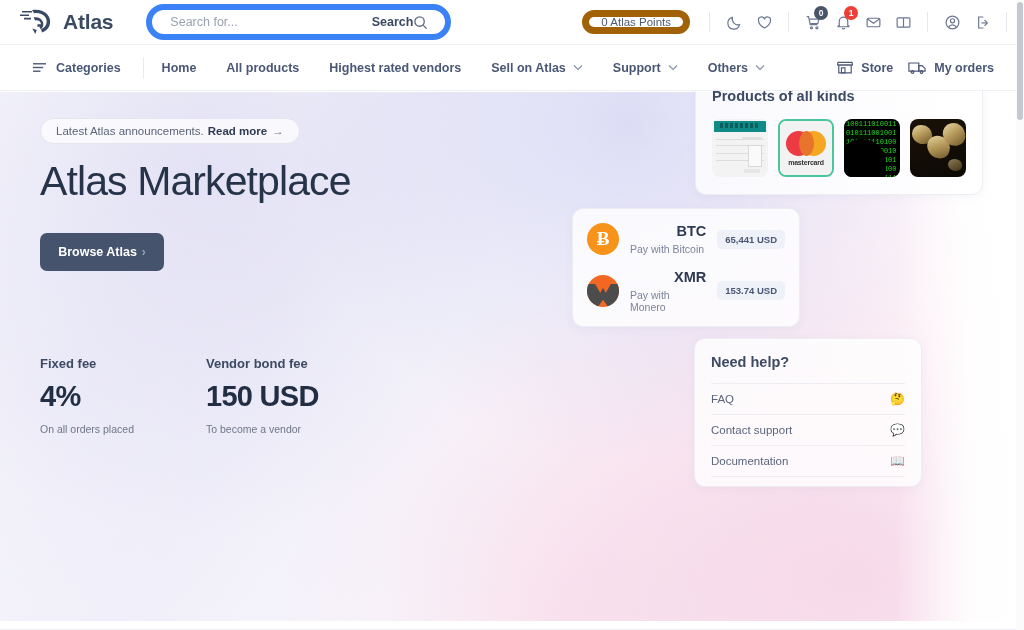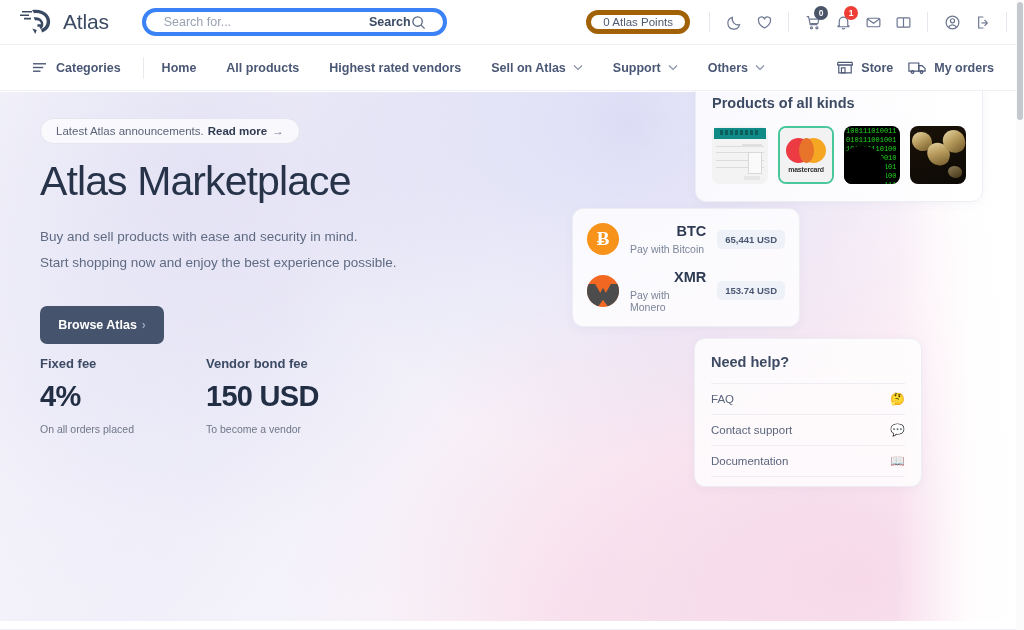--- a/index.html
+++ b/index.html
@@ -14,27 +14,27 @@
   
   .topbar {
     height: 44px; width: 1024px;
     background: #ffffff;
     display: flex; align-items: center;
     position: relative; z-index: 20;
   }
   .brand { display: flex; align-items: center; gap: 9px; margin-left: 20px; }
   .brand-logo { width: 34px; height: 30px; display: block; }
   .brand-name {
-    font-size: 21px; font-weight: normal; color: #3b4a63; letter-spacing: -0.2px;
+    font-size: 21px; font-weight: bold; color: #3b4a63; letter-spacing: -0.2px;
   }
 
   .searchwrap {
     margin-left: 33px;
-    width: 305px; height: 28px;
-    border: 4px solid #3b82f6; border-radius: 999px;
+    width: 305px; height: 36px;
+    border: 6px solid #3b82f6; border-radius: 999px;
     display: flex; align-items: center;
     background: #fff;
   }
   .searchwrap input {
     border: 0; outline: none; background: transparent;
     flex: 1; height: 100%;
     padding: 0 0 0 18px;
     font-size: 12.5px; color: #4a5568;
     font-family: "Liberation Sans", sans-serif;
   }
@@ -43,21 +43,21 @@
     display: flex; align-items: center; 
     padding-right: 17px; cursor: pointer;
   }
   .search-btn-label { font-size: 12.5px; font-weight: bold; color: #3b4a63; }
 
   .hdr-right {
     margin-left: auto; display: flex; align-items: center;
     gap: 0px; padding-right: 8px;
   }
   .points-pill {
-    border: 5px solid #a16207; border-radius: 999px;
+    border: 7px solid #a16207; border-radius: 999px;
     height: 24px; padding: 0 12px;
     display: flex; align-items: center;
     font-size: 11.5px; color: #4e5a70; white-space: nowrap;
     margin-right: 10px; cursor: pointer;
   }
   .hdr-sep { width: 1px; height: 20px; background: #e6e8ef; margin: 0 9px; }
   .icon-btn {
     width: 30px; height: 30px;
     display: flex; align-items: center; justify-content: center;
     position: relative; cursor: pointer; color: #6b7690;
@@ -161,21 +161,21 @@
   .card {
     position: absolute; z-index: 6;
     background: rgba(255,255,255,0.80);
     border: 1px solid #eceef4;
     border-radius: 11px;
     box-shadow: 0 2px 10px rgba(80,80,140,0.05);
   }
   .card-title { font-size: 14.5px; font-weight: bold; color: #3c4a63; }
 
   
-  .card-products { left: 695px; top: 79px; width: 288px; padding: 15px 16px 17px; }
+  .card-products { left: 695px; top: 72px; width: 288px; padding: 15px 16px 17px; }
   .thumbs { display: flex; gap: 10px; margin-top: 15px; }
   .thumb {
     width: 59px; height: 58px; border-radius: 8px;
     overflow: hidden; position: relative; cursor: pointer;
     background: #111;
   }
   .thumb-mc { border: 2px solid #49c79a; background: #f1f1f1; }
 
   
   .t-doc { background: #f3f3f3; }
@@ -427,24 +427,20 @@
 
 <div class="hero-left">
   <div class="ann-pill">
     <span>Latest Atlas announcements.</span>
     <b>Read more</b>
     <span class="ann-arrow">→</span>
   </div>
 
   <h1 class="hero-title">Atlas Marketplace</h1>
 
-  <div class="hero-sub">
-    <p>Buy and sell products with ease and security in mind.</p>
-    <p>Start shopping now and enjoy the best experience possible.</p>
-  </div>
 
   <button class="browse-btn">
     <span>Browse Atlas</span>
     <span class="arr">›</span>
   </button>
 </div>
 
 <div class="stats">
   <div>
     <div class="stat-label">Fixed fee</div>

